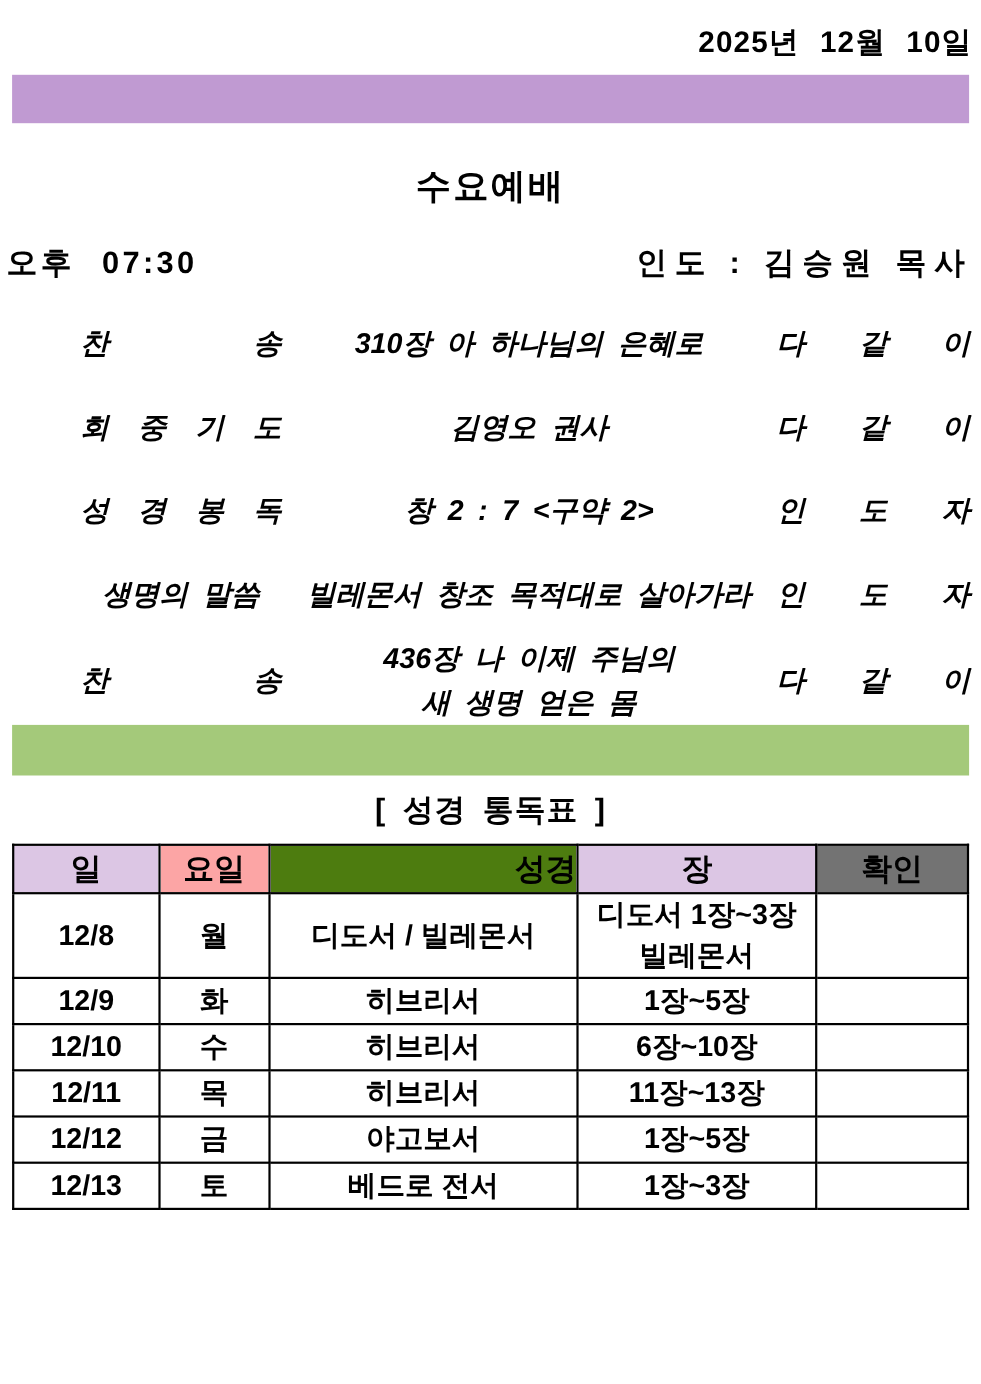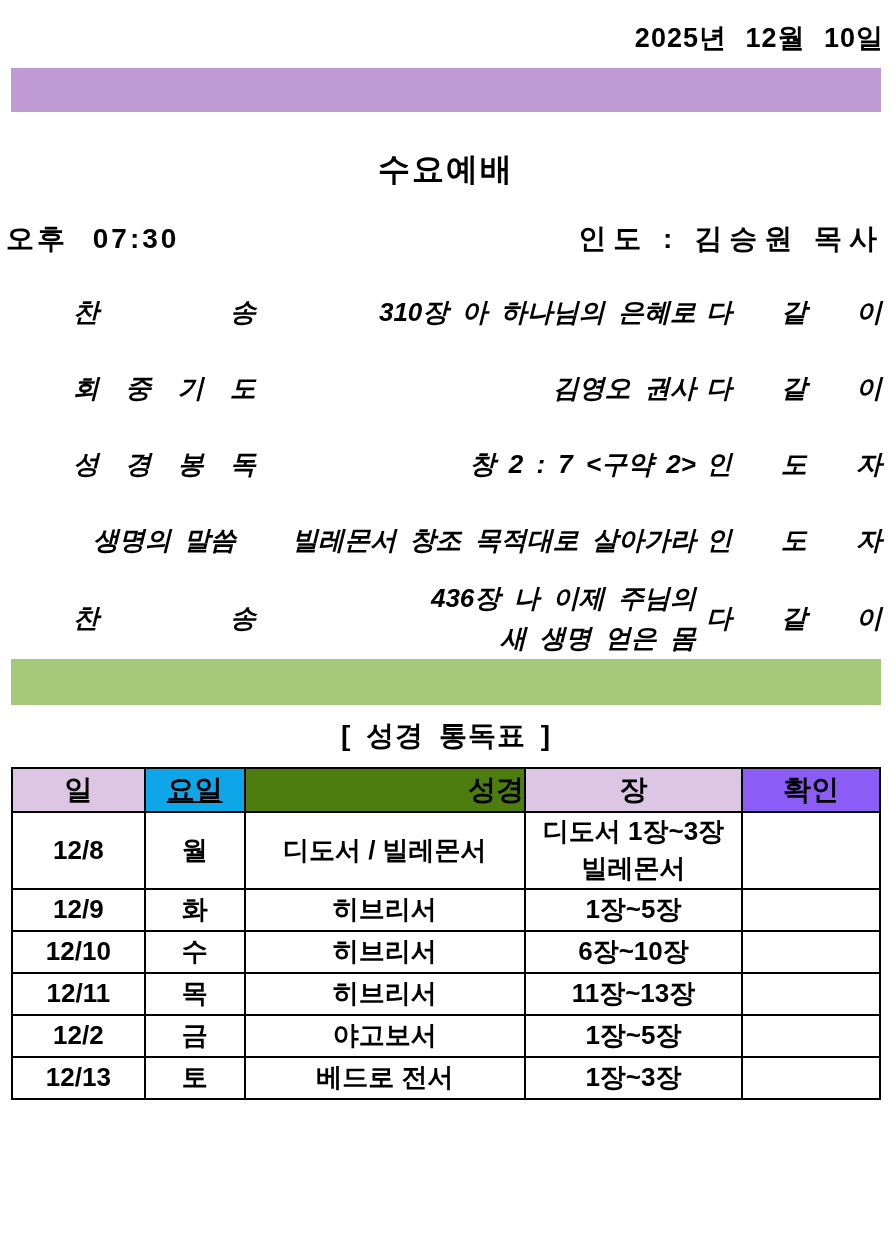--- a/index.html
+++ b/index.html
@@ -63,21 +63,21 @@
     text-align-last: justify;
     flex: 0 0 auto;
   }
   .sr-label.no-justify {
     text-align: center;
     text-align-last: center;
     word-spacing: 6px;
   }
   .sr-content {
     flex: 1 1 auto;
-    text-align: right;
+    text-align: center;
     word-spacing: 6px;
     line-height: 1.55;
     padding: 0 10px;
   }
   .sr-by {
     width: 176px;
     margin-right: 10px;
     text-align: justify;
     text-align-last: justify;
     flex: 0 0 auto;
@@ -183,24 +183,24 @@
 </div>
 
   <div class="bar green" style="background: rgb(164, 201, 122);"></div>
 
   <div class="table-title">[ 성경 통독표 ]</div>
 
   <table class="reading">
     <thead>
       <tr id="reading-head-row">
           <th class="col-il" style="background: rgb(220, 198, 228);">일</th>
-          <th class="col-yoil" style="background: #0ea5e9; text-decoration: underline;">요일</th>
+          <th class="col-yoil" style="background: #fca5a5;">요일</th>
           <th class="col-book" style="background: #4d7c0f; text-align: right;">성경</th>
           <th class="col-chap" style="background: rgb(220, 198, 228);">장</th>
-          <th class="col-check" style="background: #8b5cf6;">확인</th>
+          <th class="col-check" style="background: #737373;">확인</th>
         </tr>
     </thead>
     <tbody id="reading-body">
   <tr class="first-row">
     <td class="col-il">12/8</td>
     <td class="col-yoil">월</td>
     <td class="col-book">디도서 / 빌레몬서</td>
     <td class="col-chap chap-small">
       <div>디도서 1장~3장</div>
       <div>빌레몬서</div>
@@ -235,21 +235,21 @@
     <td class="col-yoil">목</td>
     <td class="col-book">히브리서</td>
     <td class="col-chap">
       <div>11장~13장</div>
 
     </td>
     <td class="col-check"></td>
   </tr>
 
   <tr>
-    <td class="col-il">12/2</td>
+    <td class="col-il">12/12</td>
     <td class="col-yoil">금</td>
     <td class="col-book">야고보서</td>
     <td class="col-chap">
       <div>1장~5장</div>
 
     </td>
     <td class="col-check"></td>
   </tr>
 
   <tr>

